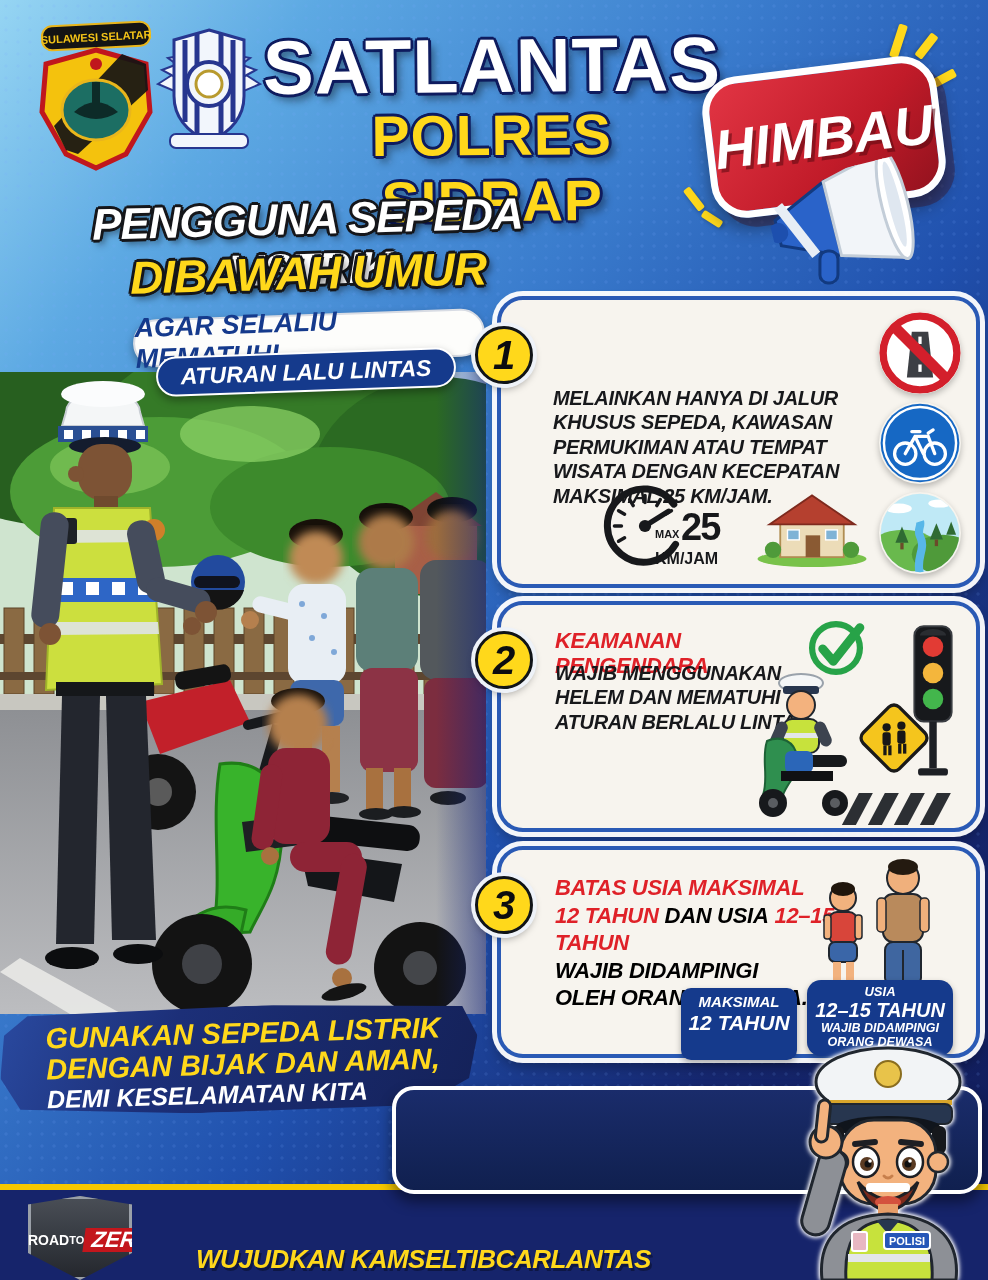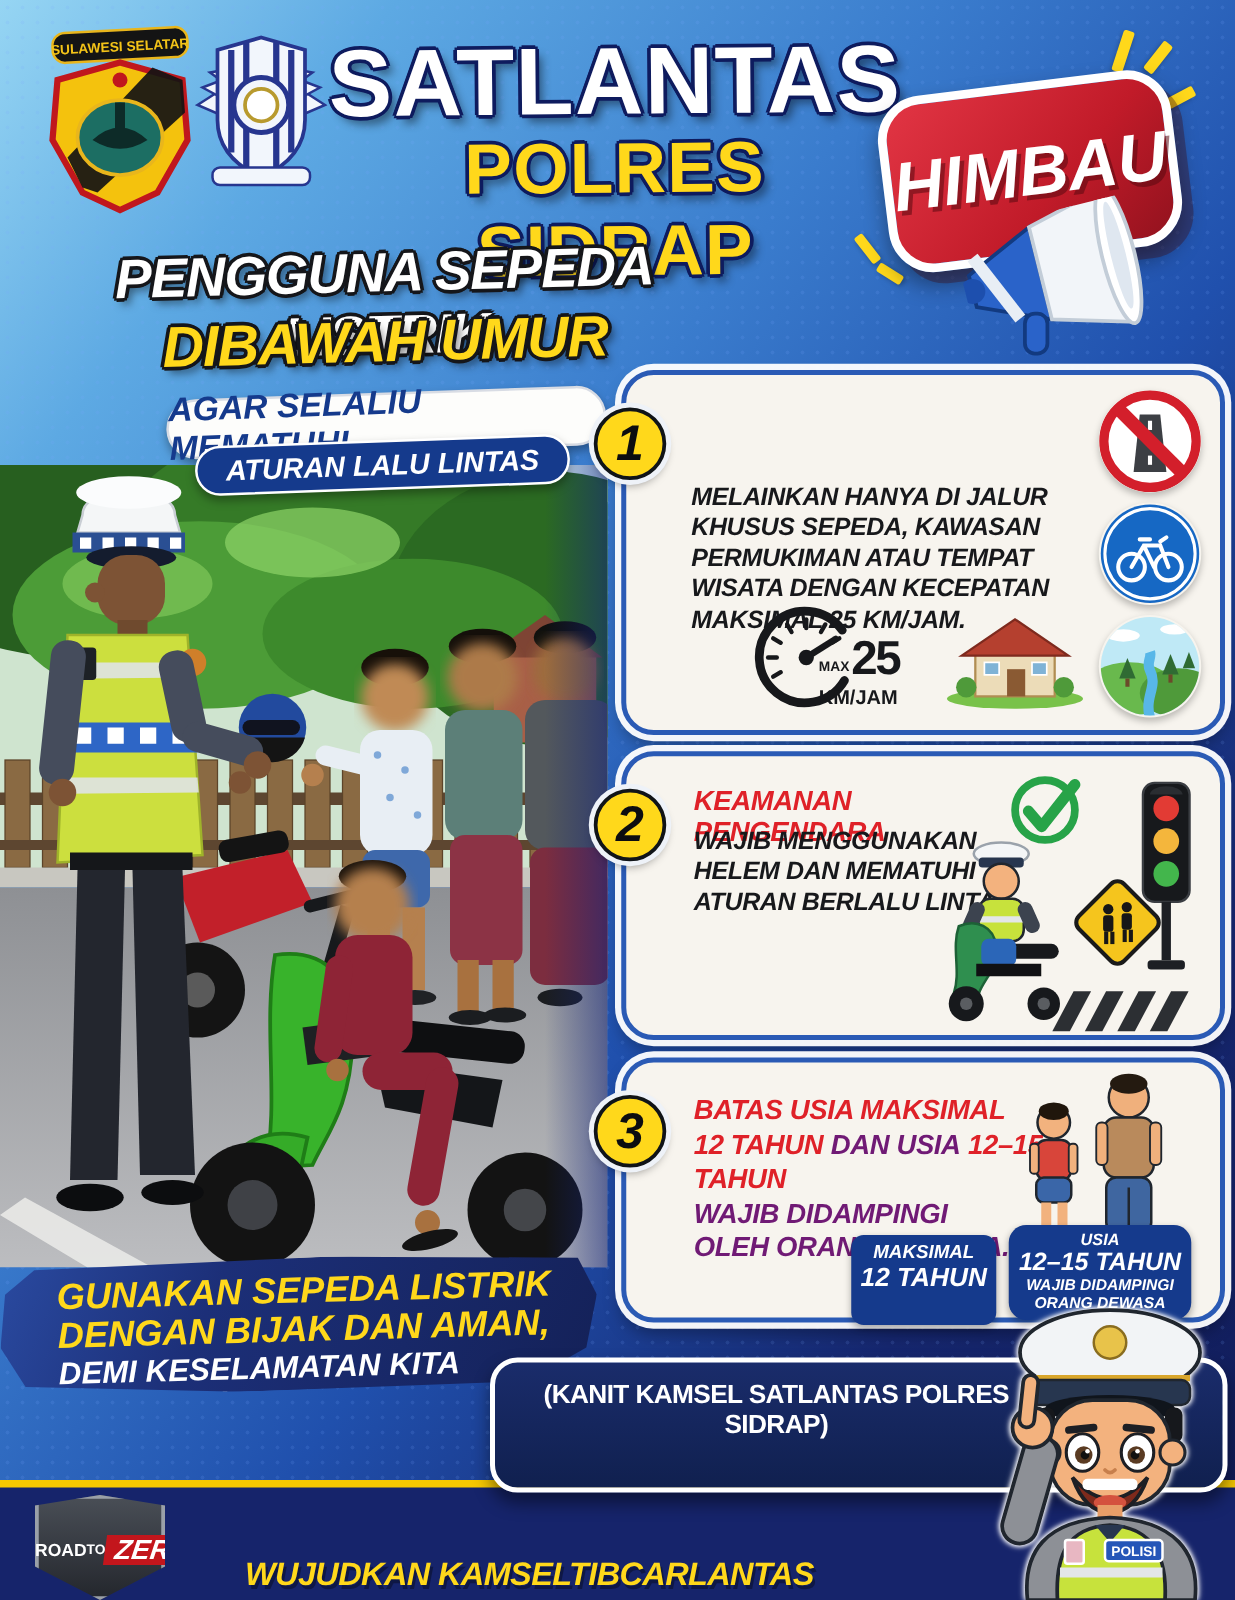--- a/index.html
+++ b/index.html
@@ -52,21 +52,21 @@
   .c2-title{position:absolute;left:54px;top:24px;width:280px;font-size:22px;}
   .c2-body{position:absolute;left:54px;top:56px;width:260px;font-size:20px;}
   .check-svg{position:absolute;left:304px;top:12px;}
   .tlight-svg{position:absolute;left:404px;top:10px;}
   .ped-svg{position:absolute;left:356px;top:96px;}
   .cop-svg{position:absolute;left:242px;top:66px;}
   .cross-svg{position:absolute;left:330px;top:184px;}
   .c3-text{position:absolute;left:54px;top:24px;width:300px;}
   .c3-line{font-size:22px;font-weight:900;font-style:italic;line-height:1.25;letter-spacing:-.3px;}
   .c3-line .red{color:#df2128;}
-  .c3-line .blk{color:#701a75;}
+  .c3-line .blk{color:#000000;}
   .c3-line span{margin-right:6px;}
   .figures-svg{position:absolute;left:316px;top:8px;}
   .badge{position:absolute;background:#153a8c;color:#fff;font-weight:900;font-style:italic;text-align:center;box-shadow:0 3px 6px rgba(0,0,0,.3);}
   .badge-left{left:180px;top:138px;width:116px;height:72px;border-radius:10px;padding-top:6px;}
   .badge-left .b1{font-size:15px;line-height:1.1;}
   .badge-left .b2{font-size:21px;line-height:1.1;}
   .badge-right{left:306px;top:130px;width:146px;height:76px;border-radius:14px;padding-top:5px;}
   .badge-right .b1{font-size:13px;line-height:1.15;}
   .badge-right .b2{font-size:20px;line-height:1.05;}
   .badge-right .b3{font-size:12.5px;line-height:1.15;}
@@ -491,21 +491,20 @@
     </div>
     <div class="badge badge-right">
       <div class="b1">USIA</div>
       <div class="b2">12–15 TAHUN</div>
       <div class="b3">WAJIB DIDAMPINGI</div>
       <div class="b3">ORANG DEWASA</div>
     </div>
   </div>
 
   <div class="abs obanner">
-    <div class="ob2">(KANIT KAMSEL SATLANTAS POLRES SIDRAP)</div>
   </div>
 
   <div class="abs band"></div>
   <div class="abs zero-logo">
     <div class="zl1">ROAD</div>
     <div class="zl2">TO</div>
     <div class="zl3">ZERO</div>
     <div class="zl4">ACCIDENT</div>
   </div>
   <div class="abs f2">WUJUDKAN KAMSELTIBCARLANTAS</div>

